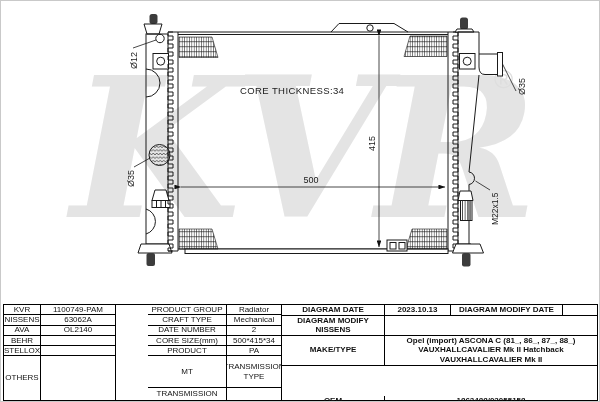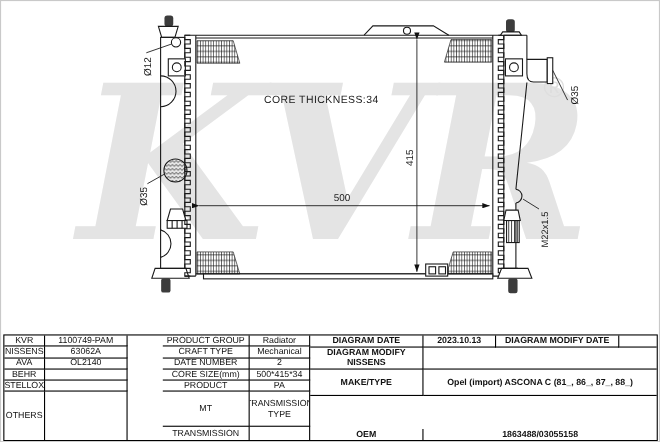--- a/index.html
+++ b/index.html
@@ -169,20 +169,22 @@
       </div>
       <div class="crow r2">
         <div class="cell cl">DIAGRAM MODIFY NISSENS</div>
         <div class="cell cfill"></div>
       </div>
       <div class="crow r3">
         <div class="cell cl">MAKE/TYPE</div>
         <div class="cell cfill mm">
           <div>
             <span>Opel (import) ASCONA C (81_, 86_, 87_, 88_)</span>
+            <span>VAUXHALLCAVALIER Mk II Hatchback</span>
+            <span>VAUXHALLCAVALIER Mk II</span>
           </div>
         </div>
       </div>
       <div class="crow r4">
         <div class="cell cl">OEM</div>
         <div class="cell cfill">1863488/03055158</div>
       </div>
     </div>
 
   </div>

